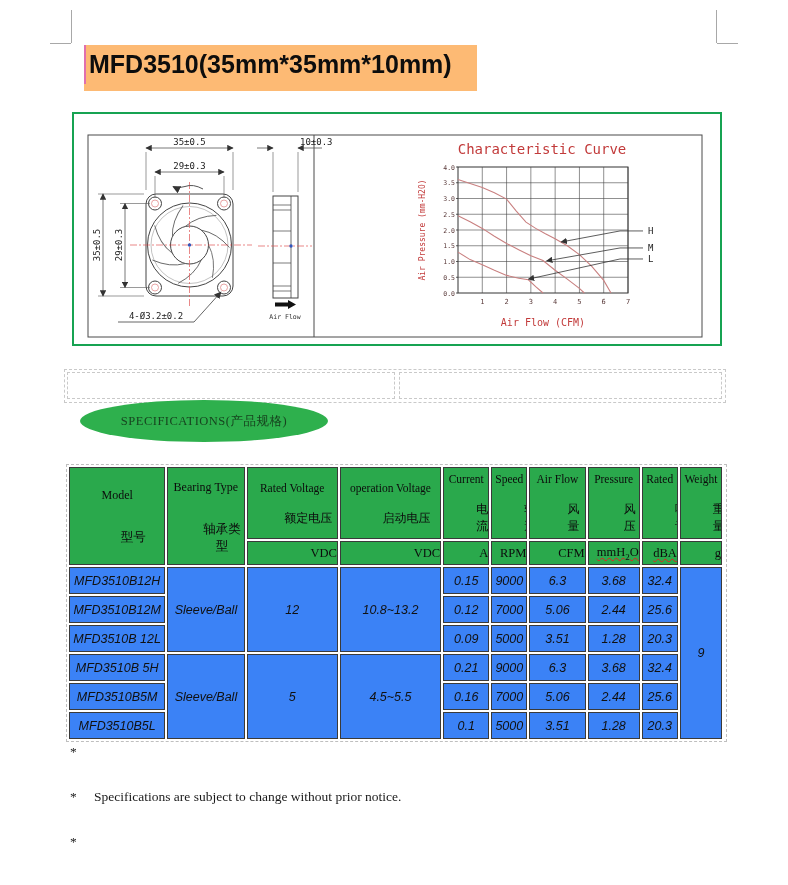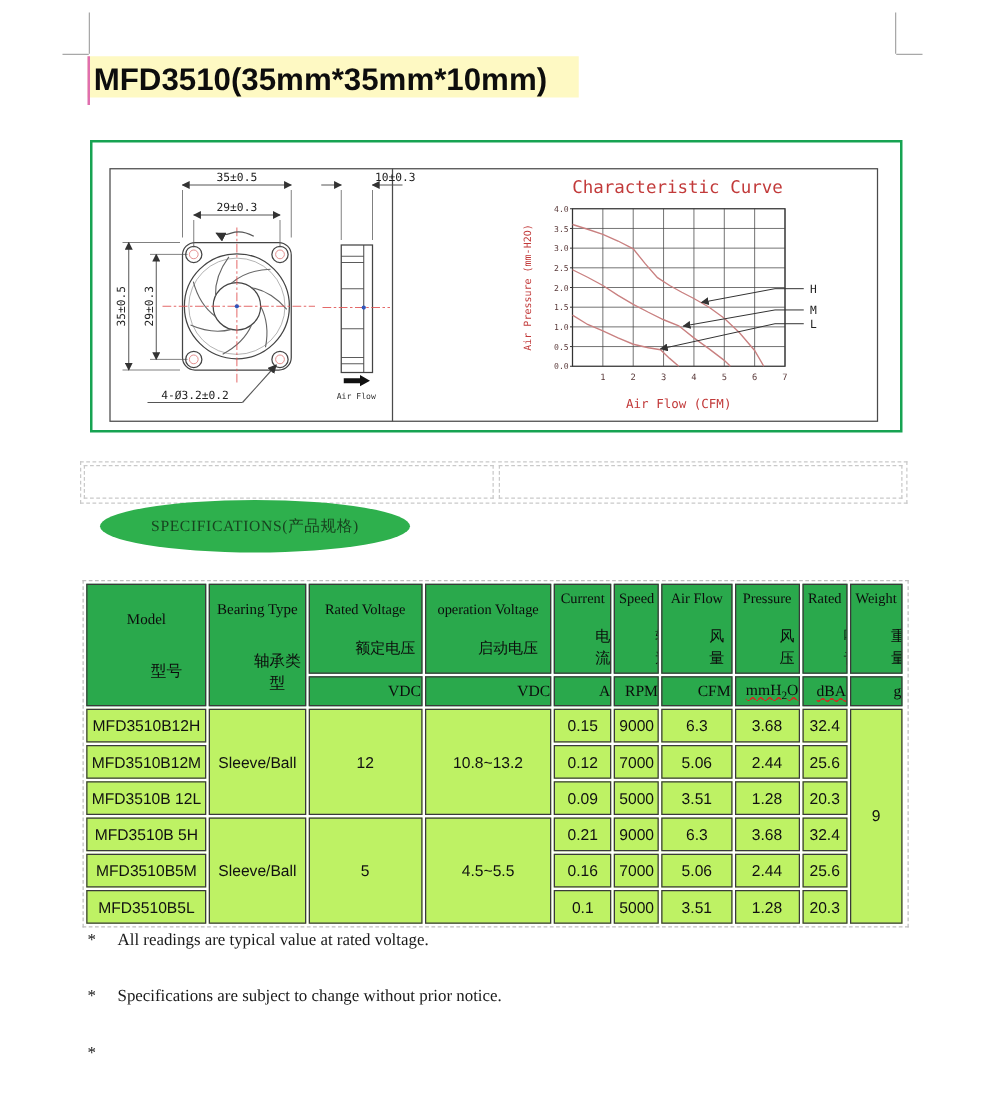--- a/index.html
+++ b/index.html
@@ -1,20 +1,20 @@
 <!DOCTYPE html>
 <html><head>
 <meta charset="utf-8">
 <style>
   html,body{margin:0;padding:0;background:#fff;}
   .page{position:relative;width:788px;height:885px;background:#fff;overflow:hidden;
         font-family:"Liberation Sans",sans-serif;color:#111;}
   .crop{position:absolute;background:#a8a8a8;}
   
-  .title-bar{position:absolute;left:70px;top:45px;width:393px;height:33px;background:#fef9c3;}
+  .title-bar{position:absolute;left:84px;top:45px;width:393px;height:46px;background:#fdba74;}
   .title-bar .sliver{position:absolute;left:0;top:0;width:2px;height:39px;background:#e06fae;}
   .title-bar span{display:block;padding-left:5px;font-size:25px;font-weight:bold;line-height:39px;
         letter-spacing:0;color:#0d0d0d;font-family:"Liberation Sans",sans-serif;}
   
   .draw-frame{position:absolute;left:72px;top:112px;width:646px;height:230px;border:2px solid #17a352;background:#fff;}
   .draw-frame svg{position:absolute;left:-2px;top:-2px;}
   
   .band{position:absolute;left:64px;top:369px;width:660px;height:32px;border:1px dashed #c9c9c9;}
   .band .cellbox{position:absolute;top:2px;height:25px;border:1px dashed #c9c9c9;background:#fff;}
   .band .b-left{left:2px;width:326px;}
@@ -28,21 +28,21 @@
   table.spec{border-collapse:separate;border-spacing:2px;table-layout:fixed;width:657px;}
   table.spec td{border:1px solid #3a3a3a;text-align:center;vertical-align:middle;padding:0;overflow:hidden;}
   td.hd{background:#2aa94c;color:#0c0c0c;}
   td.hd .en{font-family:"Liberation Serif",serif;font-size:11.5px;margin-top:2px;}
   td.hd .cn{font-size:12px;margin-top:16px;padding-left:32px;}
   td.hd2{background:#2aa94c;color:#0c0c0c;font-family:"Liberation Serif",serif;font-size:12.5px;}
   td.span-hd .en{font-family:"Liberation Serif",serif;font-size:12px;}
   td.span-hd .cn{font-size:12.5px;margin-top:26px;}
   tr.hrow1 td{height:70px;}
   tr.hrow2 td{height:22px;text-align:right;}
-  tr.brow td{height:25px;background:#bef264;font-size:12.5px;font-family:"Liberation Sans",sans-serif;}
+  tr.brow td{height:25px;background:#3b82f6;font-size:12.5px;font-family:"Liberation Sans",sans-serif;font-style:italic;}
   .wavy{text-decoration-line:underline;text-decoration-style:wavy;text-decoration-color:#e02020;text-decoration-thickness:1px;}
   sub{font-size:9px;}
   
   .notes{position:absolute;left:70px;top:744px;width:560px;font-family:"Liberation Serif",serif;
          font-size:13.5px;color:#1a1a1a;}
   .note{display:flex;margin-bottom:29px;}
   .note .star{width:24px;}
 </style>
 </head>
 <body>
@@ -346,21 +346,20 @@
         <td>1.28</td>
         <td>20.3</td>
       </tr>
     </tbody>
       </table>
   </div>
 
   <div class="notes">
     <div class="note">
       <span class="star">*</span>
-      <span>All readings are typical value at rated voltage.</span>
     </div>
     <div class="note">
       <span class="star">*</span>
       <span>Specifications are subject to change without prior notice.</span>
     </div>
     <div class="note">
       <span class="star">*</span>
     </div>
   </div>
 

